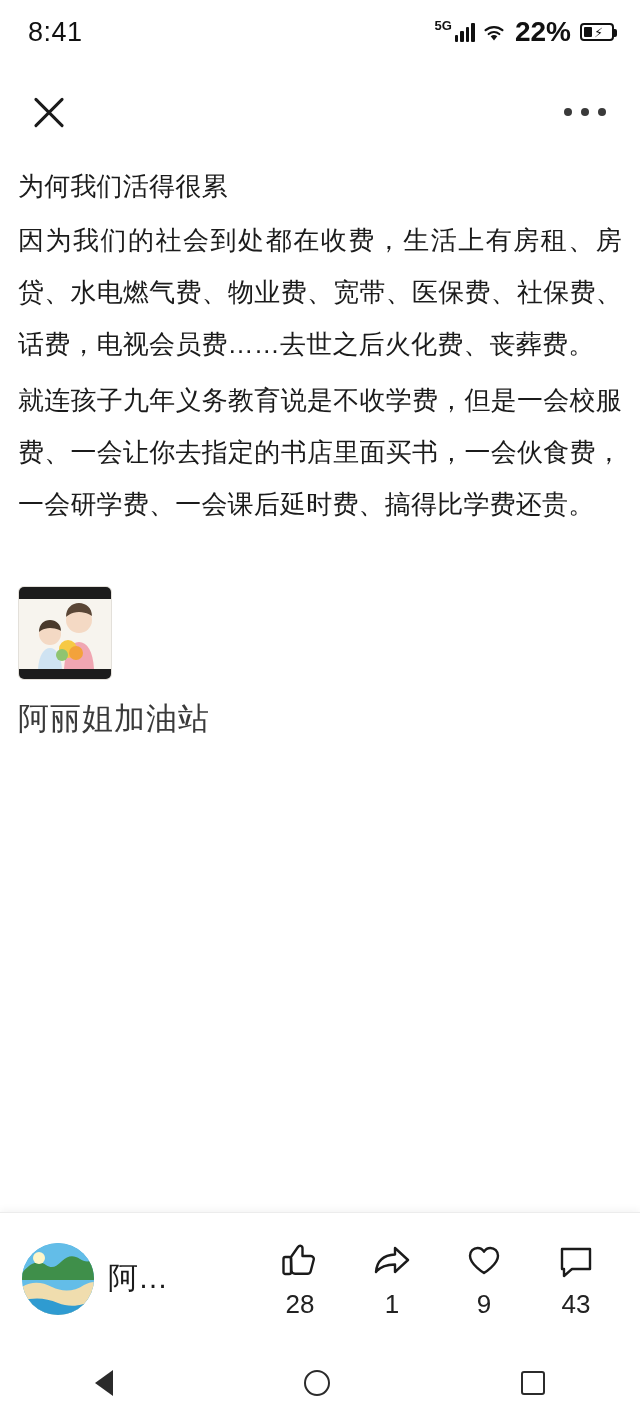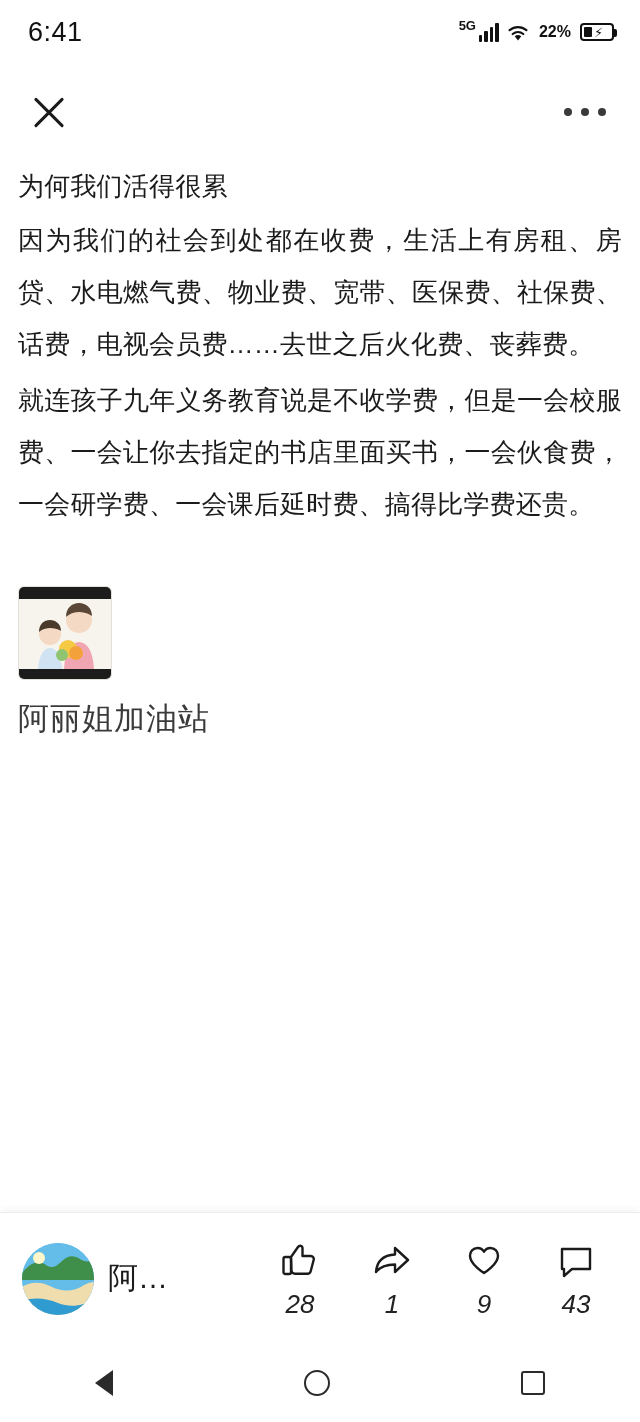--- a/index.html
+++ b/index.html
@@ -42,21 +42,21 @@
   .signal-bars { display:flex; align-items:flex-end; gap:2px; height:20px; }
   .signal-bars i { display:block; width:3.5px; background:#111; border-radius:1px; }
   .signal-bars i:nth-child(1){height:7px;}
   .signal-bars i:nth-child(2){height:11px;}
   .signal-bars i:nth-child(3){height:15px;}
   .signal-bars i:nth-child(4){height:19px;}
 
   .wifi { width:24px; height:19px; position:relative; }
   .wifi svg { display:block; }
 
-  .battery-pct { font-size:16px; color:#111; margin-left:2px;text-align:center; }
+  .battery-pct { font-size:28px; color:#111; margin-left:2px;text-align:center; }
   .battery {
     width: 34px; height: 18px;
     border: 2px solid #111;
     border-radius: 4px;
     position: relative;
     margin-left: 2px;
     display:flex; align-items:center;
   }
   .battery::after {
     content:""; position:absolute; right:-5px; top:4px;
@@ -156,21 +156,21 @@
     position: relative;
   }
   .avatar svg { display:block; }
   .account-name {
     font-size: 30px; color:#1b1b1b;
     white-space: nowrap; overflow: hidden; text-overflow: ellipsis;
     max-width: 140px;
   }
   .actions {
     flex: 1;
-    display:flex; align-items:flex-end; justify-content: space-around; font-style: italic;
+    display:flex; align-items:flex-end; justify-content: space-around;
   }
   .action {
     display:flex; flex-direction:column; align-items:center; gap:6px;
     cursor:pointer; width: 92px;
   }
   .action .glyph { height: 46px; display:flex; align-items:center; justify-content:center; }
   .action .count { font-size: 26px; color:#222; }
 
   
   .sysnav {
@@ -186,21 +186,21 @@
   .scroll-fade {
     position:absolute; left:0; right:0; bottom:210px; height:26px;
     background: linear-gradient(to bottom, rgba(255,255,255,0), rgba(255,255,255,0.95));
     pointer-events:none;
   }
 </style>
 </head>
 <body>
 
 <div class="statusbar">
-  <div class="status-time">6:41</div>
+  <div class="status-time">8:41</div>
   <div class="status-right">
     <span class="net-label">5G</span>
     <span class="signal-bars">
         <i></i>
         <i></i>
         <i></i>
         <i></i>
       </span>
     <span class="wifi">
       <svg width="24" height="19" viewBox="0 0 24 19">

